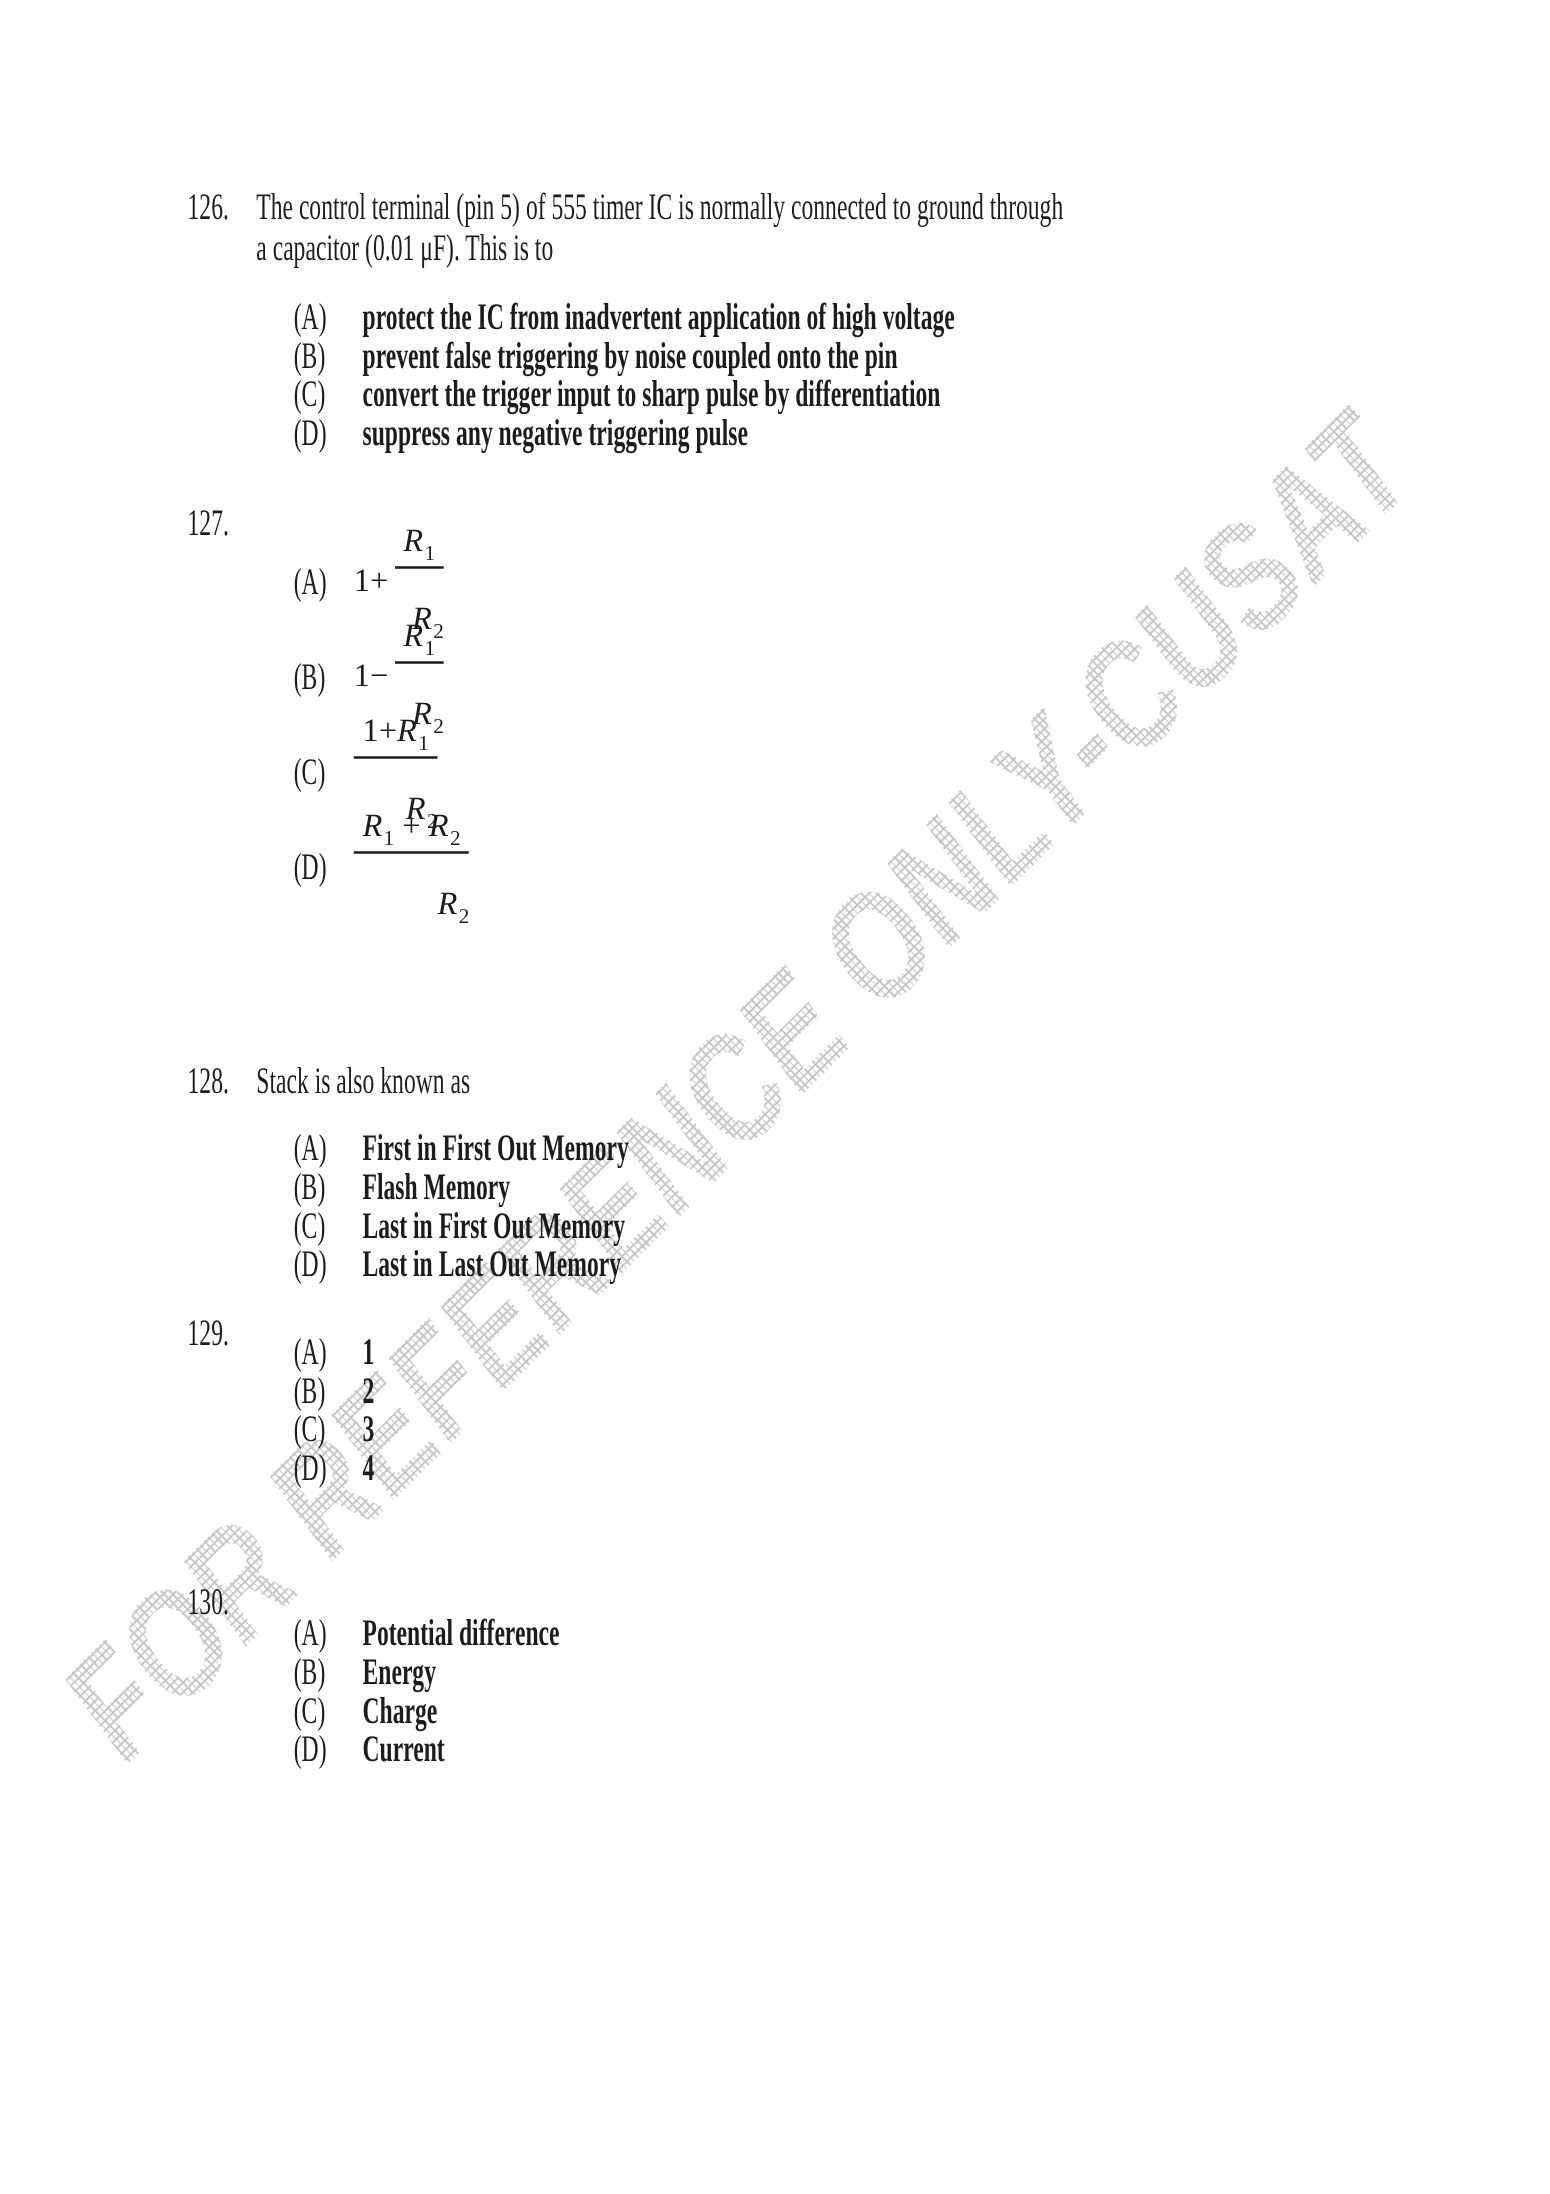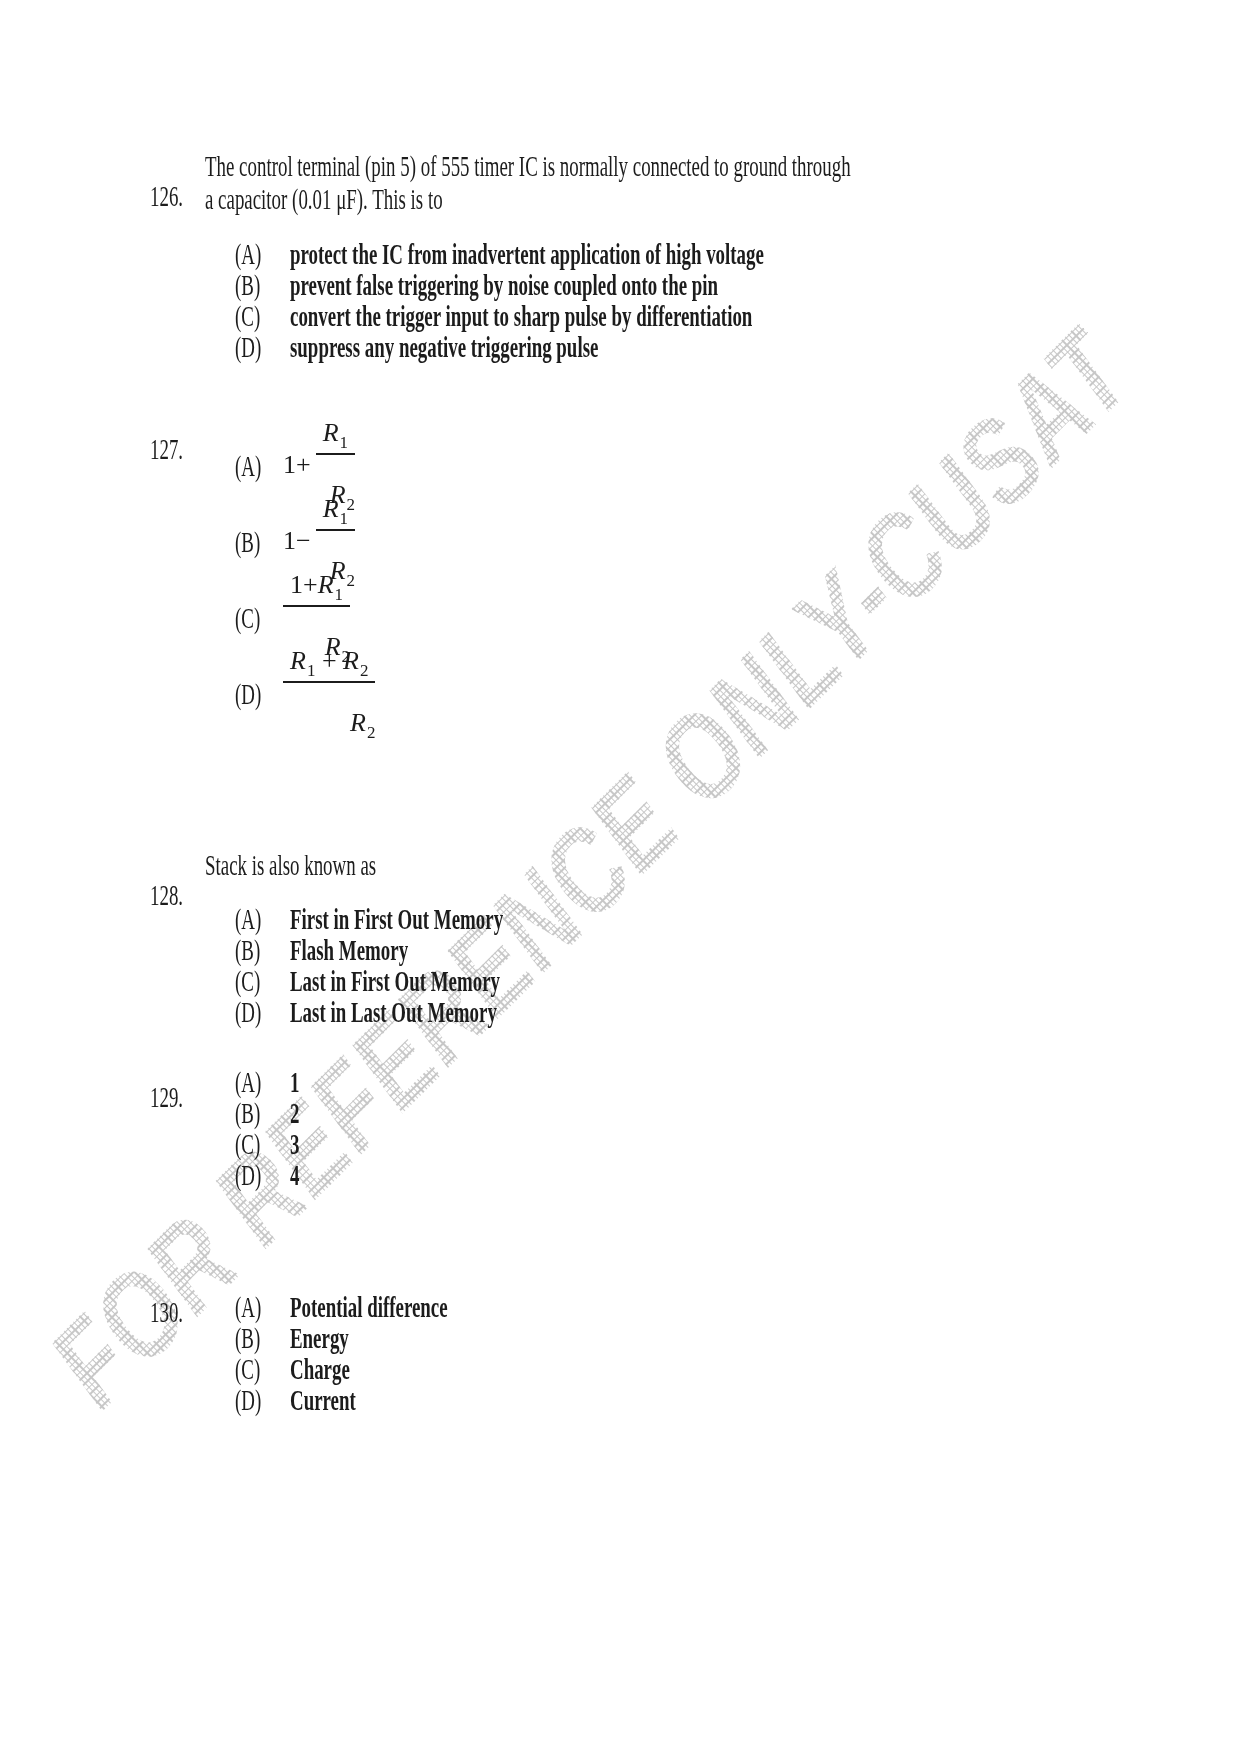--- a/index.html
+++ b/index.html
@@ -5,21 +5,21 @@
   html,body { margin:0; padding:0; background:#ffffff; }
   .page {
     position:relative; width:1240px; height:1755px;
     background:#ffffff; overflow:hidden;
     font-family:"Liberation Serif","DejaVu Serif",serif;
     color:#1c1c1c; font-size:30px;
   }
   
   .t { display:inline-block; transform:scaleX(0.63); transform-origin:0 50%; white-space:pre; }
   .q { position:absolute; left:150px; width:1050px; }
-  .qnum { position:absolute; left:0; top:0; line-height:33px;margin-top:30px; }
+  .qnum { position:absolute; left:0; top:0; line-height:33px; }
   .qtext { margin-left:55px; }
   .qline { line-height:33px; }
   .opts { }
   .opt { display:flex; line-height:31px; }
   .opt .lbl { margin-left:85px; width:55px; flex:none; }
   .opt .txt { flex:none;font-weight:bold; }
   .it { font-style:italic; }
   
   .frows { }
   .frow { height:76px; display:flex; align-items:center; margin-left:85px; }

